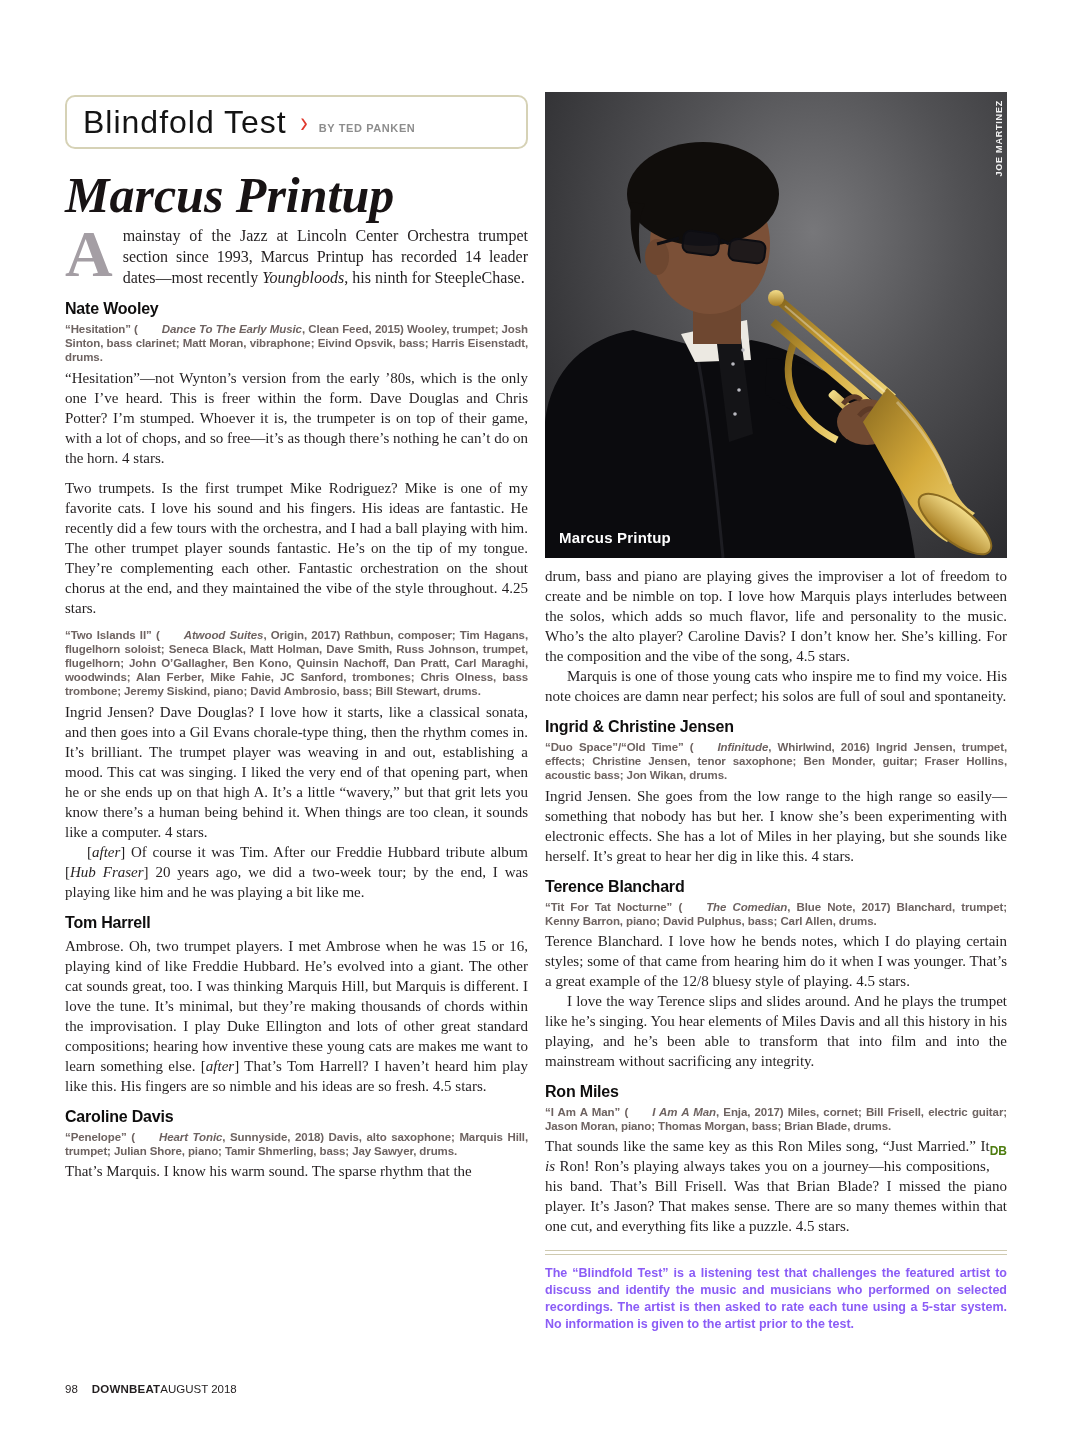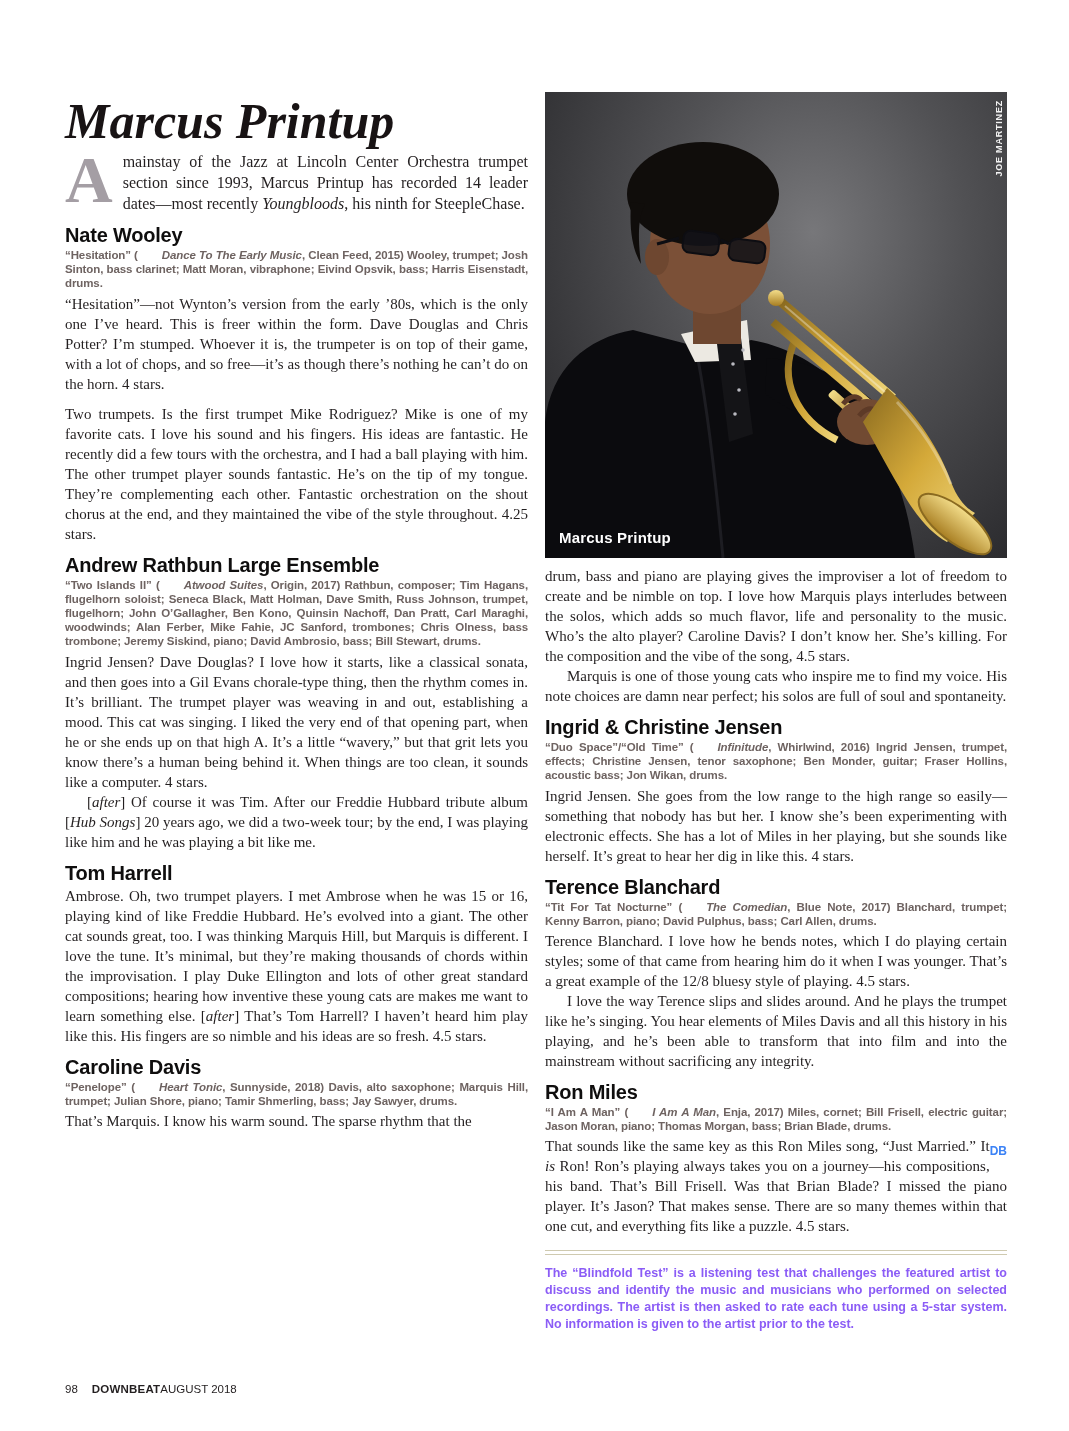--- a/index.html
+++ b/index.html
@@ -16,29 +16,29 @@
   .badge-chev{color:#e0392d;font-size:30px;font-weight:400;margin:0 10px 0 12px;transform:scaleX(.75);}
   .badge-byline{font-size:11px;font-weight:bold;color:#8d8d8d;letter-spacing:.6px;margin-top:12px;}
 
   h1.article-title{font-size:50px;line-height:52px;margin:0 0 4px 0;font-weight:600;font-style:italic;color:#181314;}
 
   .intro{font-size:16px;line-height:21px;text-align:justify;margin:0;}
   .dropcap{float:left;font-size:66px;line-height:54px;color:#a49ea4;font-weight:bold;
            margin:2px 10px 0 0;font-family:"Liberation Serif", serif;}
 
   .entry{margin-top:10px;}
-  .entry h3{font-family:"Liberation Sans", sans-serif;font-size:20px;line-height:22px;
+  .entry h3{font-family:"Liberation Sans", sans-serif;font-size:16px;line-height:22px;
             margin:0 0 2px 0;color:#0f0e0e;font-weight:bold;letter-spacing:-.2px;}
   .credit{font-family:"Liberation Sans", sans-serif;font-size:11.5px;line-height:14.2px;
           color:#6e6361;font-weight:bold;text-align:justify;margin:0 0 3px 0;letter-spacing:-.1px;}
   .body{font-size:15px;line-height:20px;text-align:justify;margin:0;}
   .body.indent{text-indent:22px;}
   .seg-i{font-style:italic;}
   .seg-bi{font-style:italic;font-weight:bold;padding-left:24px;}
-  .db{float:right;color:#3b82f6;font-family:"Liberation Sans", sans-serif;
+  .db{float:right;color:#4d7c0f;font-family:"Liberation Sans", sans-serif;
       font-weight:bold;font-size:12px;margin-top:5px;}
 
   
   .photo{position:relative;width:462px;height:466px;margin-bottom:8px;
          background:radial-gradient(ellipse at 58% 30%, #77777a 0%, #515154 40%, #212124 100%);}
   .photo svg{position:absolute;left:0;top:0;}
   .photo-caption{position:absolute;left:14px;bottom:12px;color:#ffffff;
                  font-family:"Liberation Sans", sans-serif;font-size:15px;font-weight:bold;letter-spacing:.2px;}
   .photo-credit{position:absolute;right:3px;top:8px;color:#f2f2f2;
                 font-family:"Liberation Sans", sans-serif;font-size:9px;font-weight:bold;letter-spacing:.8px;
@@ -53,40 +53,44 @@
   .footer .pn{font-weight:400;margin-right:14px;}
   .footer .mag{font-weight:bold;margin-right:0;letter-spacing:.2px;}
 </style>
 </head>
 <body>
 
 <div class="page">
 
   <div class="col-left">
 
+    <div class="badge">
+      <span class="badge-title">Blindfold Test</span>
+      <span class="badge-chev">›</span>
+      <span class="badge-byline">BY TED PANKEN</span>
+    </div>
 
     <h1 class="article-title">Marcus Printup</h1>
 
     <p class="intro"><span class="dropcap">A</span><span><span>mainstay of the Jazz at Lincoln Center Orchestra trumpet section since 1993, Marcus Printup has recorded 14 leader dates—most recently </span><span class="seg-i">Youngbloods</span><span>, his ninth for SteepleChase.</span></span></p>
 
     <section class="entry">
       <h3>Nate Wooley</h3>
       <p class="credit"><span>“Hesitation” (</span><span class="seg-bi">Dance To The Early Music</span><span>, Clean Feed, 2015) Wooley, trumpet; Josh Sinton, bass clarinet; Matt Moran, vibraphone; Eivind Opsvik, bass; Harris Eisenstadt, drums.</span></p>
       <p class="body"><span>“Hesitation”—not Wynton’s version from the early ’80s, which is the only one I’ve heard. This is freer within the form. Dave Douglas and Chris Potter? I’m stumped. Whoever it is, the trumpeter is on top of their game, with a lot of chops, and so free—it’s as though there’s nothing he can’t do on the horn. 4 stars.</span></p>
     </section>
 
     <section class="entry">
       <p class="body"><span>Two trumpets. Is the first trumpet Mike Rodriguez? Mike is one of my favorite cats. I love his sound and his fingers. His ideas are fantastic. He recently did a few tours with the orchestra, and I had a ball playing with him. The other trumpet player sounds fantastic. He’s on the tip of my tongue. They’re complementing each other. Fantastic orchestration on the shout chorus at the end, and they maintained the vibe of the style throughout. 4.25 stars.</span></p>
     </section>
 
     <section class="entry">
-      <h3>Andrew Rathbun Large Ensemble</h3>
       <p class="credit"><span>“Two Islands II” (</span><span class="seg-bi">Atwood Suites</span><span>, Origin, 2017) Rathbun, composer; Tim Hagans, flugelhorn soloist; Seneca Black, Matt Holman, Dave Smith, Russ Johnson, trumpet, flugelhorn; John O’Gallagher, Ben Kono, Quinsin Nachoff, Dan Pratt, Carl Maraghi, woodwinds; Alan Ferber, Mike Fahie, JC Sanford, trombones; Chris Olness, bass trombone; Jeremy Siskind, piano; David Ambrosio, bass; Bill Stewart, drums.</span></p>
       <p class="body"><span>Ingrid Jensen? Dave Douglas? I love how it starts, like a classical sonata, and then goes into a Gil Evans chorale-type thing, then the rhythm comes in. It’s brilliant. The trumpet player was weaving in and out, establishing a mood. This cat was singing. I liked the very end of that opening part, when he or she ends up on that high A. It’s a little “wavery,” but that grit lets you know there’s a human being behind it. When things are too clean, it sounds like a computer. 4 stars.</span></p>
-      <p class="body indent"><span>[</span><span class="seg-i">after</span><span>] Of course it was Tim. After our Freddie Hubbard tribute album [</span><span class="seg-i">Hub Songs</span><span>] 20 years ago, we did a two-week tour; by the end, I was playing like him and he was playing a bit like me.</span></p>
+      <p class="body indent"><span>[</span><span class="seg-i">after</span><span>] Of course it was Tim. After our Freddie Hubbard tribute album [</span><span class="seg-i">Hub Fraser</span><span>] 20 years ago, we did a two-week tour; by the end, I was playing like him and he was playing a bit like me.</span></p>
     </section>
 
     <section class="entry">
       <h3>Tom Harrell</h3>
       <p class="body"><span>Ambrose. Oh, two trumpet players. I met Ambrose when he was 15 or 16, playing kind of like Freddie Hubbard. He’s evolved into a giant. The other cat sounds great, too. I was thinking Marquis Hill, but Marquis is different. I love the tune. It’s minimal, but they’re making thousands of chords within the improvisation. I play Duke Ellington and lots of other great standard compositions; hearing how inventive these young cats are makes me want to learn something else. [</span><span class="seg-i">after</span><span>] That’s Tom Harrell? I haven’t heard him play like this. His fingers are so nimble and his ideas are so fresh. 4.5 stars.</span></p>
     </section>
 
     <section class="entry">
       <h3>Caroline Davis</h3>
       <p class="credit"><span>“Penelope” (</span><span class="seg-bi">Heart Tonic</span><span>, Sunnyside, 2018) Davis, alto saxophone; Marquis Hill, trumpet; Julian Shore, piano; Tamir Shmerling, bass; Jay Sawyer, drums.</span></p>

